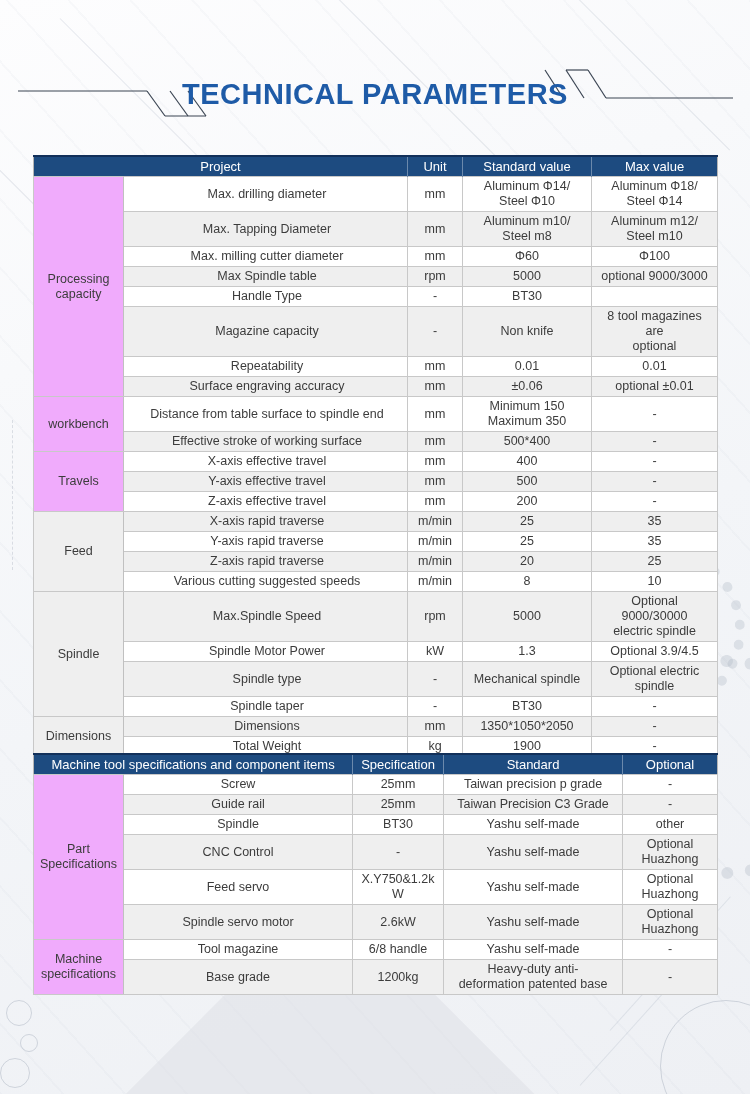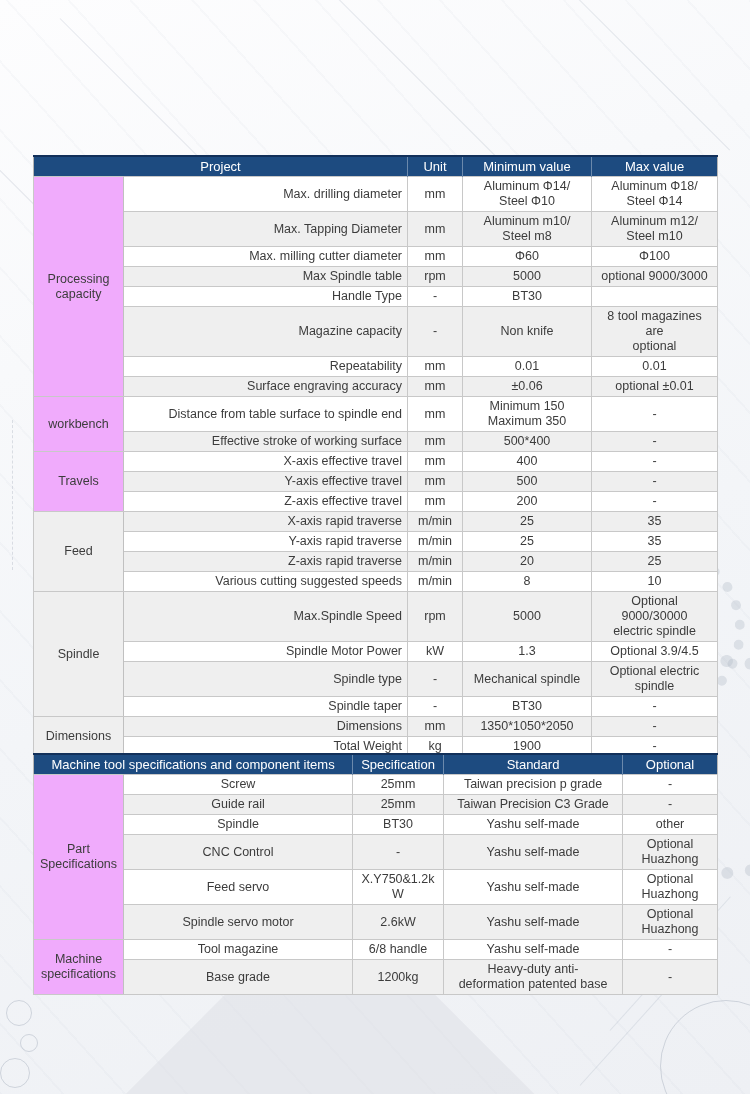--- a/index.html
+++ b/index.html
@@ -25,21 +25,21 @@
   .tbl{position:absolute;z-index:2;border-collapse:collapse;table-layout:fixed;width:684px;
        background:#ffffff;font-size:12.5px;color:#3c3c3c;
        border:1px solid #b5b5b5;}
   .tbl th{background:#1d4b80;color:#ffffff;font-weight:normal;font-size:13px;line-height:15px;
        padding:2px 4px;border-top:2px solid #12305a;text-align:center;}
   .tbl th + th{border-left:1px solid rgba(255,255,255,.35);}
   .tbl td{border:1px solid #c8c8c8;padding:2px 5px;line-height:15px;vertical-align:middle;
        text-align:center;white-space:pre-line;}
   .tbl tr.alt td{background:#efefef;}
   .tbl td.group{background:#f0abfc;text-align:center;border-right:1px solid #c0c0c0;}
-  #table1 td.c-project{text-align:right;padding-left:8px;}
+  #table1 td.c-project{text-align:center;padding-left:8px;}
   
   .footer-note{position:absolute;left:37px;top:1007px;width:686px;z-index:2;
      font-size:13.5px;line-height:21px;color:#3f3f3f;}
 </style>
 </head>
 <body>
 
 <div class="page">
 
   <div class="bg">
@@ -54,34 +54,53 @@
     <div class="gear" style="left:465px;top:690px;width:100px;height:100px;border-width:8px;"></div>
     <div class="diamond" style="left:100px;top:985px;width:460px;height:460px;"></div>
     <div class="circle" style="left:6px;top:1000px;width:24px;height:24px;"></div>
     <div class="circle" style="left:20px;top:1034px;width:16px;height:16px;"></div>
     <div class="circle" style="left:0px;top:1058px;width:28px;height:28px;"></div>
     <div class="circle" style="left:660px;top:1000px;width:130px;height:130px;"></div>
     <div class="skline" style="left:610px;top:1030px;width:180px;transform:rotate(-48deg);"></div>
     <div class="skline" style="left:580px;top:1085px;width:200px;transform:rotate(-48deg);"></div>
   </div>
 
+  <div class="titlebar">
+    <svg class="deco" width="750" height="140" viewBox="0 0 750 140">
+      <g stroke="#3b4553" stroke-width="1.2" fill="none">
+
+        <path d="M18 91 H147"></path>
+        <path d="M147 91 L165 116"></path>
+        <path d="M170 91 L188 116"></path>
+        <path d="M188 91 L206 116"></path>
+        <path d="M165 116 H206"></path>
+
+        <path d="M545 70 L563 98"></path>
+        <path d="M566 70 H588"></path>
+        <path d="M566 70 L584 98"></path>
+        <path d="M588 70 L606 98"></path>
+        <path d="M606 98 H733"></path>
+      </g>
+    </svg>
+    <h1 class="page-title">TECHNICAL PARAMETERS</h1>
+  </div>
 
   <table id="table1" class="tbl" style="left:33px;top:155px;">
     <colgroup>
       <col style="width:90px">
         <col style="width:284px">
         <col style="width:55px">
       <col style="width:129px">
         <col style="width:126px">
     </colgroup>
   <thead>
         <tr>
           <th colspan="2">Project</th>
           <th>Unit</th>
-          <th>Minimum value</th>
+          <th>Standard value</th>
           <th>Max value</th>
         </tr>
       </thead>
       <tbody>
         <tr>
           <td rowspan="8" class="group">Processing capacity</td>
           <td class="c-project">Max. drilling diameter</td>
           <td class="c-unit">mm</td>
           <td class="c-standard">Aluminum Φ14/
 Steel Φ10</td>

